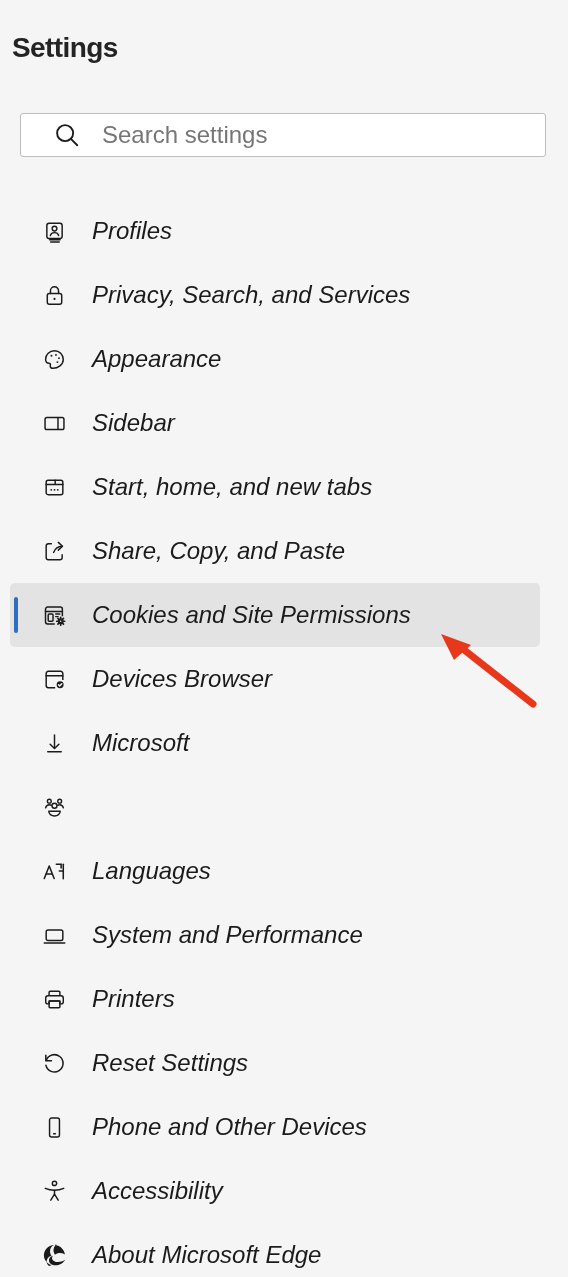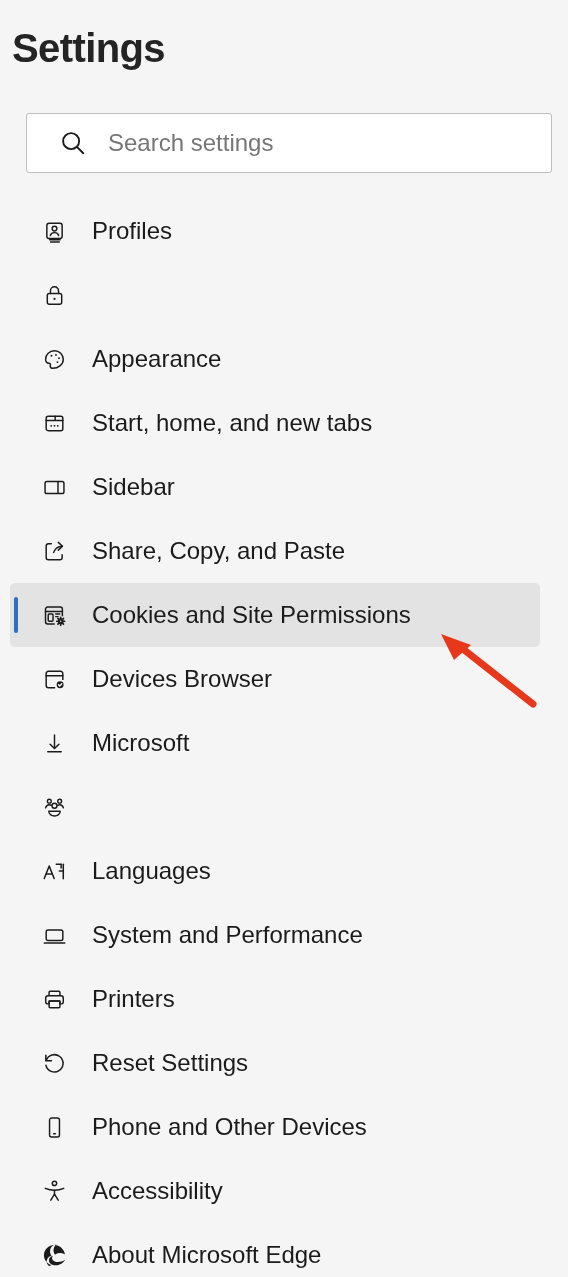--- a/index.html
+++ b/index.html
@@ -15,34 +15,34 @@
     overflow: hidden;
     position: relative;
     -webkit-font-smoothing: antialiased;
   }
 
   
   .page-title {
     position: absolute;
     left: 12px;
     top: 24px;
-    font-size: 40px;
+    font-size: 28px;
     font-weight: bold;
     letter-spacing: -0.6px;
     color: #242424;
     line-height: 48px;
   }
 
   
   .search-box {
     position: absolute;
-    left: 26px;
+    left: 20px;
     top: 113px;
     width: 526px;
-    height: 60px;
+    height: 44px;
     box-sizing: border-box;
     background: #ffffff;
     border: 1px solid #bdbdbd;
     border-radius: 3px;
     display: flex;
     align-items: center;
   }
   .search-icon {
     width: 30px;
     height: 30px;
@@ -121,20 +121,21 @@
     justify-content: center;
   }
   .nav-label {
     position: relative;
     z-index: 2;
     margin-left: 24px;
     font-size: 24px;
     line-height: 28px;
     color: #1b1b1b;
     white-space: nowrap;
+    font-style: italic;
   }
 
   svg { display: block; }
 
   
   .annotation-arrow {
     position: absolute;
     left: 425px;
     top: 620px;
     width: 125px;
@@ -177,20 +178,21 @@
   <div class="nav-item">
     <div class="hl"></div>
     <div class="indicator"></div>
     <span class="nav-icon">
       <svg width="27" height="27" viewBox="0 0 24 24" fill="none" stroke="#1b1b1b" stroke-width="1.3">
         <rect x="5.6" y="10.3" width="12.8" height="9.4" rx="1.8"></rect>
         <path d="M8.4 10.3V7.9a3.6 3.6 0 0 1 7.2 0v2.4" stroke-linecap="round"></path>
         <circle cx="12" cy="15" r="0.95" fill="#1b1b1b" stroke="none"></circle>
       </svg>
     </span>
+    <span class="nav-label">Privacy, Search, and Services</span>
   </div>
 
   <div class="nav-item">
     <div class="hl"></div>
     <div class="indicator"></div>
     <span class="nav-icon">
       <svg width="27" height="27" viewBox="0 0 24 24" fill="none" stroke="#1b1b1b" stroke-width="1.3">
         <path d="M12 4.2c-4.4 0-7.9 3.3-7.9 7.5 0 2.5 1.5 3.6 3 3.6.8 0 1.3.5 1.3 1.2 0 .4-.2.7-.2 1.2 0 1.2 1 2.1 2.4 2.1 4.4 0 9.2-3.1 9.2-7.7 0-4.3-3.5-7.9-7.8-7.9z" stroke-linejoin="round"></path>
         <circle cx="9.3" cy="8.6" r="0.85" fill="#1b1b1b" stroke="none"></circle>
         <circle cx="13.3" cy="7.9" r="0.85" fill="#1b1b1b" stroke="none"></circle>
@@ -199,40 +201,40 @@
       </svg>
     </span>
     <span class="nav-label">Appearance</span>
   </div>
 
   <div class="nav-item">
     <div class="hl"></div>
     <div class="indicator"></div>
     <span class="nav-icon">
       <svg width="27" height="27" viewBox="0 0 24 24" fill="none" stroke="#1b1b1b" stroke-width="1.3">
+        <rect x="3.6" y="6.6" width="16.8" height="10.8" rx="1.7"></rect>
+        <line x1="15.1" y1="6.6" x2="15.1" y2="17.4"></line>
+      </svg>
+    </span>
+    <span class="nav-label">Sidebar</span>
+  </div>
+
+  <div class="nav-item">
+    <div class="hl"></div>
+    <div class="indicator"></div>
+    <span class="nav-icon">
+      <svg width="27" height="27" viewBox="0 0 24 24" fill="none" stroke="#1b1b1b" stroke-width="1.3">
         <rect x="4.6" y="5.6" width="14.8" height="12.8" rx="1.8"></rect>
         <path d="M4.6 9.3h14.8M12.6 5.6v3.7" stroke-linecap="round"></path>
         <circle cx="9.1" cy="14.1" r="0.82" fill="#1b1b1b" stroke="none"></circle>
         <circle cx="12" cy="14.1" r="0.82" fill="#1b1b1b" stroke="none"></circle>
         <circle cx="14.9" cy="14.1" r="0.82" fill="#1b1b1b" stroke="none"></circle>
       </svg>
     </span>
     <span class="nav-label">Start, home, and new tabs</span>
-  </div>
-
-  <div class="nav-item">
-    <div class="hl"></div>
-    <div class="indicator"></div>
-    <span class="nav-icon">
-      <svg width="27" height="27" viewBox="0 0 24 24" fill="none" stroke="#1b1b1b" stroke-width="1.3">
-        <rect x="3.6" y="6.6" width="16.8" height="10.8" rx="1.7"></rect>
-        <line x1="15.1" y1="6.6" x2="15.1" y2="17.4"></line>
-      </svg>
-    </span>
-    <span class="nav-label">Sidebar</span>
   </div>
 
   <div class="nav-item">
     <div class="hl"></div>
     <div class="indicator"></div>
     <span class="nav-icon">
       <svg width="27" height="27" viewBox="0 0 24 24" fill="none" stroke="#1b1b1b" stroke-width="1.3" stroke-linecap="round" stroke-linejoin="round">
         <path d="M9.2 5.2H6.6a2 2 0 0 0-2 2v10.2a2 2 0 0 0 2 2h10.2a2 2 0 0 0 2-2v-2.6"></path>
         <path d="M11.2 12.8c1.4-3.6 4.3-5.3 7.6-5.5"></path>
         <path d="M15.4 3.9l3.7 3.4-3.7 3.5"></path>

